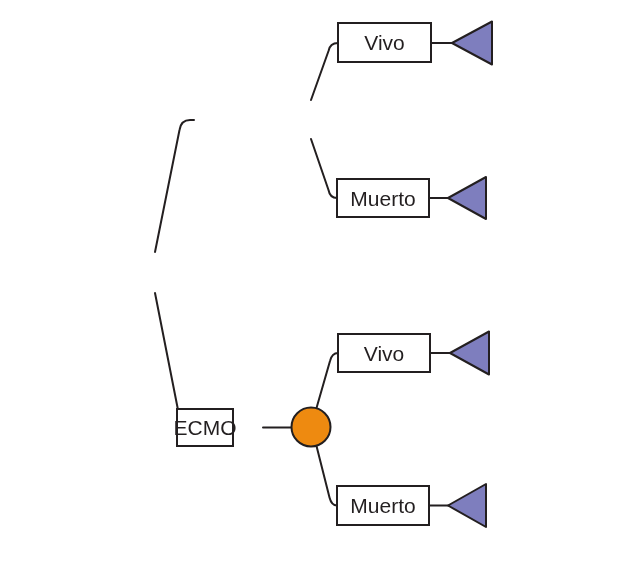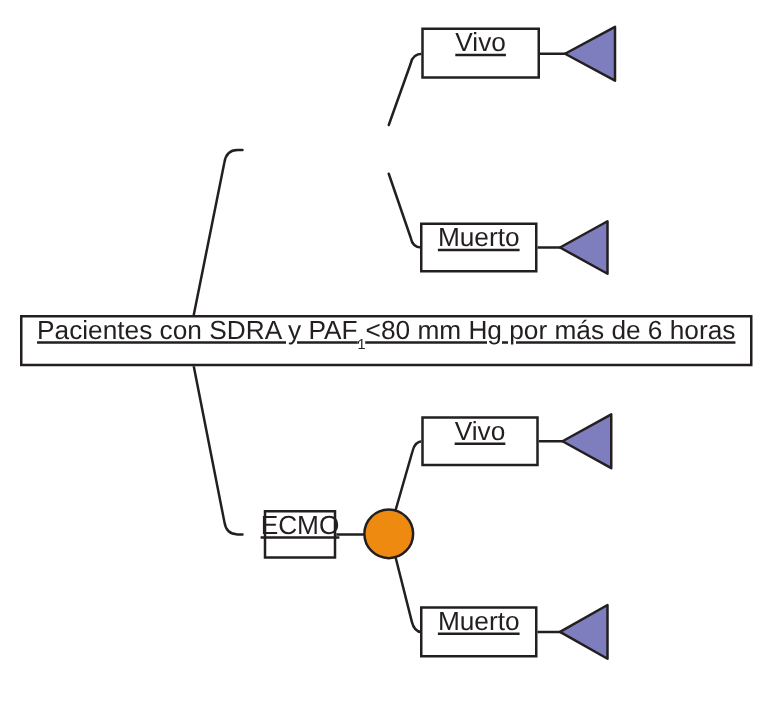--- a/index.html
+++ b/index.html
@@ -35,38 +35,37 @@
     stroke: #231f20;
     stroke-width: 2;
     stroke-linejoin: round;
   }
   .node {
     position: absolute;
     box-sizing: border-box;
     background: #ffffff;
     border: 2px solid #231f20;
     display: flex;
-    align-items: flex-start;
+    align-items: center;
     justify-content: center;
     white-space: nowrap;
     font-size: 21px;
     line-height: 1;
-    text-decoration: underline;
   }
   .node sub {
     font-size: 0.55em;
     line-height: 0;
     position: relative;
     top: 0.25em;
   }
   .node-root    { left: 16px;  top: 252px; width: 586px; height: 41px; }
   .node-vent    { left: 193px; top: 100px; width: 334px; height: 39px; }
   .node-vivo1   { left: 337px; top: 22px;  width: 95px;  height: 41px; }
   .node-muerto1 { left: 336px; top: 178px; width: 94px;  height: 40px; }
-  .node-ecmo    { left: 211px; top: 408px; width: 58px;  height: 39px; }
+  .node-ecmo    { left: 176px; top: 408px; width: 58px;  height: 39px; }
   .node-vivo2   { left: 337px; top: 333px; width: 94px;  height: 40px; }
   .node-muerto2 { left: 336px; top: 485px; width: 94px;  height: 41px; }
 </style>
 </head>
 <body>
 
 <div class="canvas">
 
   <svg class="connector-layer" viewBox="0 0 621 565" xmlns="http://www.w3.org/2000/svg">
 
@@ -90,25 +89,20 @@
     <path class="line" d="M430,505.5 L449,505.5"></path>
 
     <polygon class="terminal" points="452,43 492,21.5 492,64.5" fill="#7e7ebe"></polygon>
     <polygon class="terminal" points="448,198 486,177 486,219" fill="#7e7ebe"></polygon>
     <polygon class="terminal" points="450,353 489,331.5 489,374.5" fill="#7e7ebe"></polygon>
     <polygon class="terminal" points="448,505.5 486,484 486,527" fill="#7e7ebe"></polygon>
 
     <circle class="chance" cx="311" cy="427" r="19.5" fill="#ee8a10"></circle>
   </svg>
 
-  <div class="node node-root">
-    <span>
-      <span>Pacientes con SDRA y PAF</span><sub>1</sub><span>&lt;80 mm Hg por más de 6 horas</span>
-    </span>
-  </div>
 
 
   <div class="node node-vivo1">
     <span>Vivo</span>
   </div>
 
   <div class="node node-muerto1">
     <span>Muerto</span>
   </div>
 

